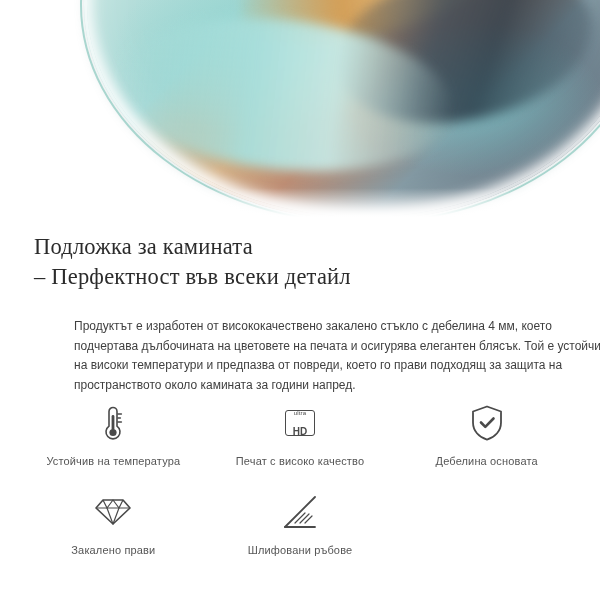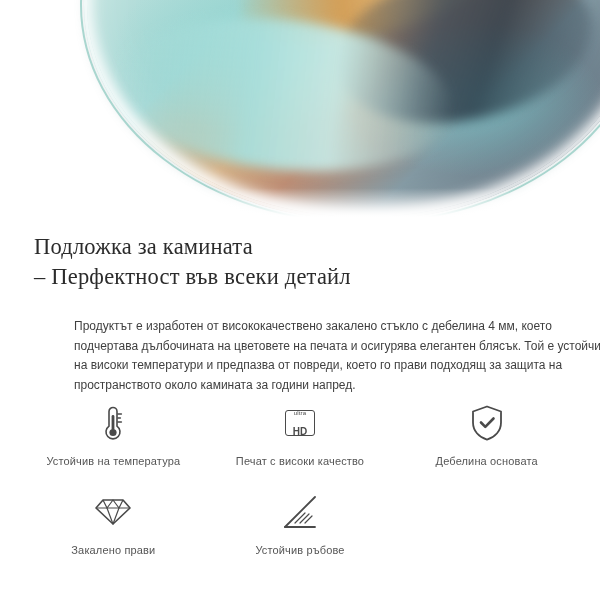--- a/index.html
+++ b/index.html
@@ -188,21 +188,21 @@
       <div class="feature-label">Устойчив на температура</div>
     </div>
 
     <div class="feature">
       <div class="feature-icon">
         <div class="ultrahd">
           <span class="u1">ultra</span>
           <span class="u2">HD</span>
         </div>
       </div>
-      <div class="feature-label">Печат с високи качество</div>
+      <div class="feature-label">Печат с високо качество</div>
     </div>
 
     <div class="feature">
       <div class="feature-icon">
         <svg width="34" height="40" viewBox="0 0 34 40" fill="none">
           <path d="M17 3.5 31 8.5v11c0 8.4-5.8 14.6-14 17.2C8.8 34.1 3 27.9 3 19.5v-11L17 3.5z" stroke="#4a4a4a" stroke-width="1.8" stroke-linejoin="round"></path>
           <path d="M11 19.5l4.3 4.3L23.5 15.5" stroke="#4a4a4a" stroke-width="2.6" stroke-linecap="round" stroke-linejoin="round"></path>
         </svg>
       </div>
       <div class="feature-label">Дебелина основата</div>
@@ -223,18 +223,18 @@
     <div class="feature">
       <div class="feature-icon">
         <svg width="34" height="34" viewBox="0 0 34 34" fill="none">
           <path d="M2 32 32 2" stroke="#4a4a4a" stroke-width="1.8" stroke-linecap="round"></path>
           <path d="M2 32h30" stroke="#4a4a4a" stroke-width="1.8" stroke-linecap="round"></path>
           <path d="M12 28l10-10" stroke="#4a4a4a" stroke-width="1.2" stroke-linecap="round"></path>
           <path d="M17 28l9-9" stroke="#4a4a4a" stroke-width="1.2" stroke-linecap="round"></path>
           <path d="M22 28l7-7" stroke="#4a4a4a" stroke-width="1.2" stroke-linecap="round"></path>
         </svg>
       </div>
-      <div class="feature-label">Устойчив ръбове</div>
+      <div class="feature-label">Шлифовани ръбове</div>
     </div>
 
 
   </div>
 </div>
 
 </body></html>

